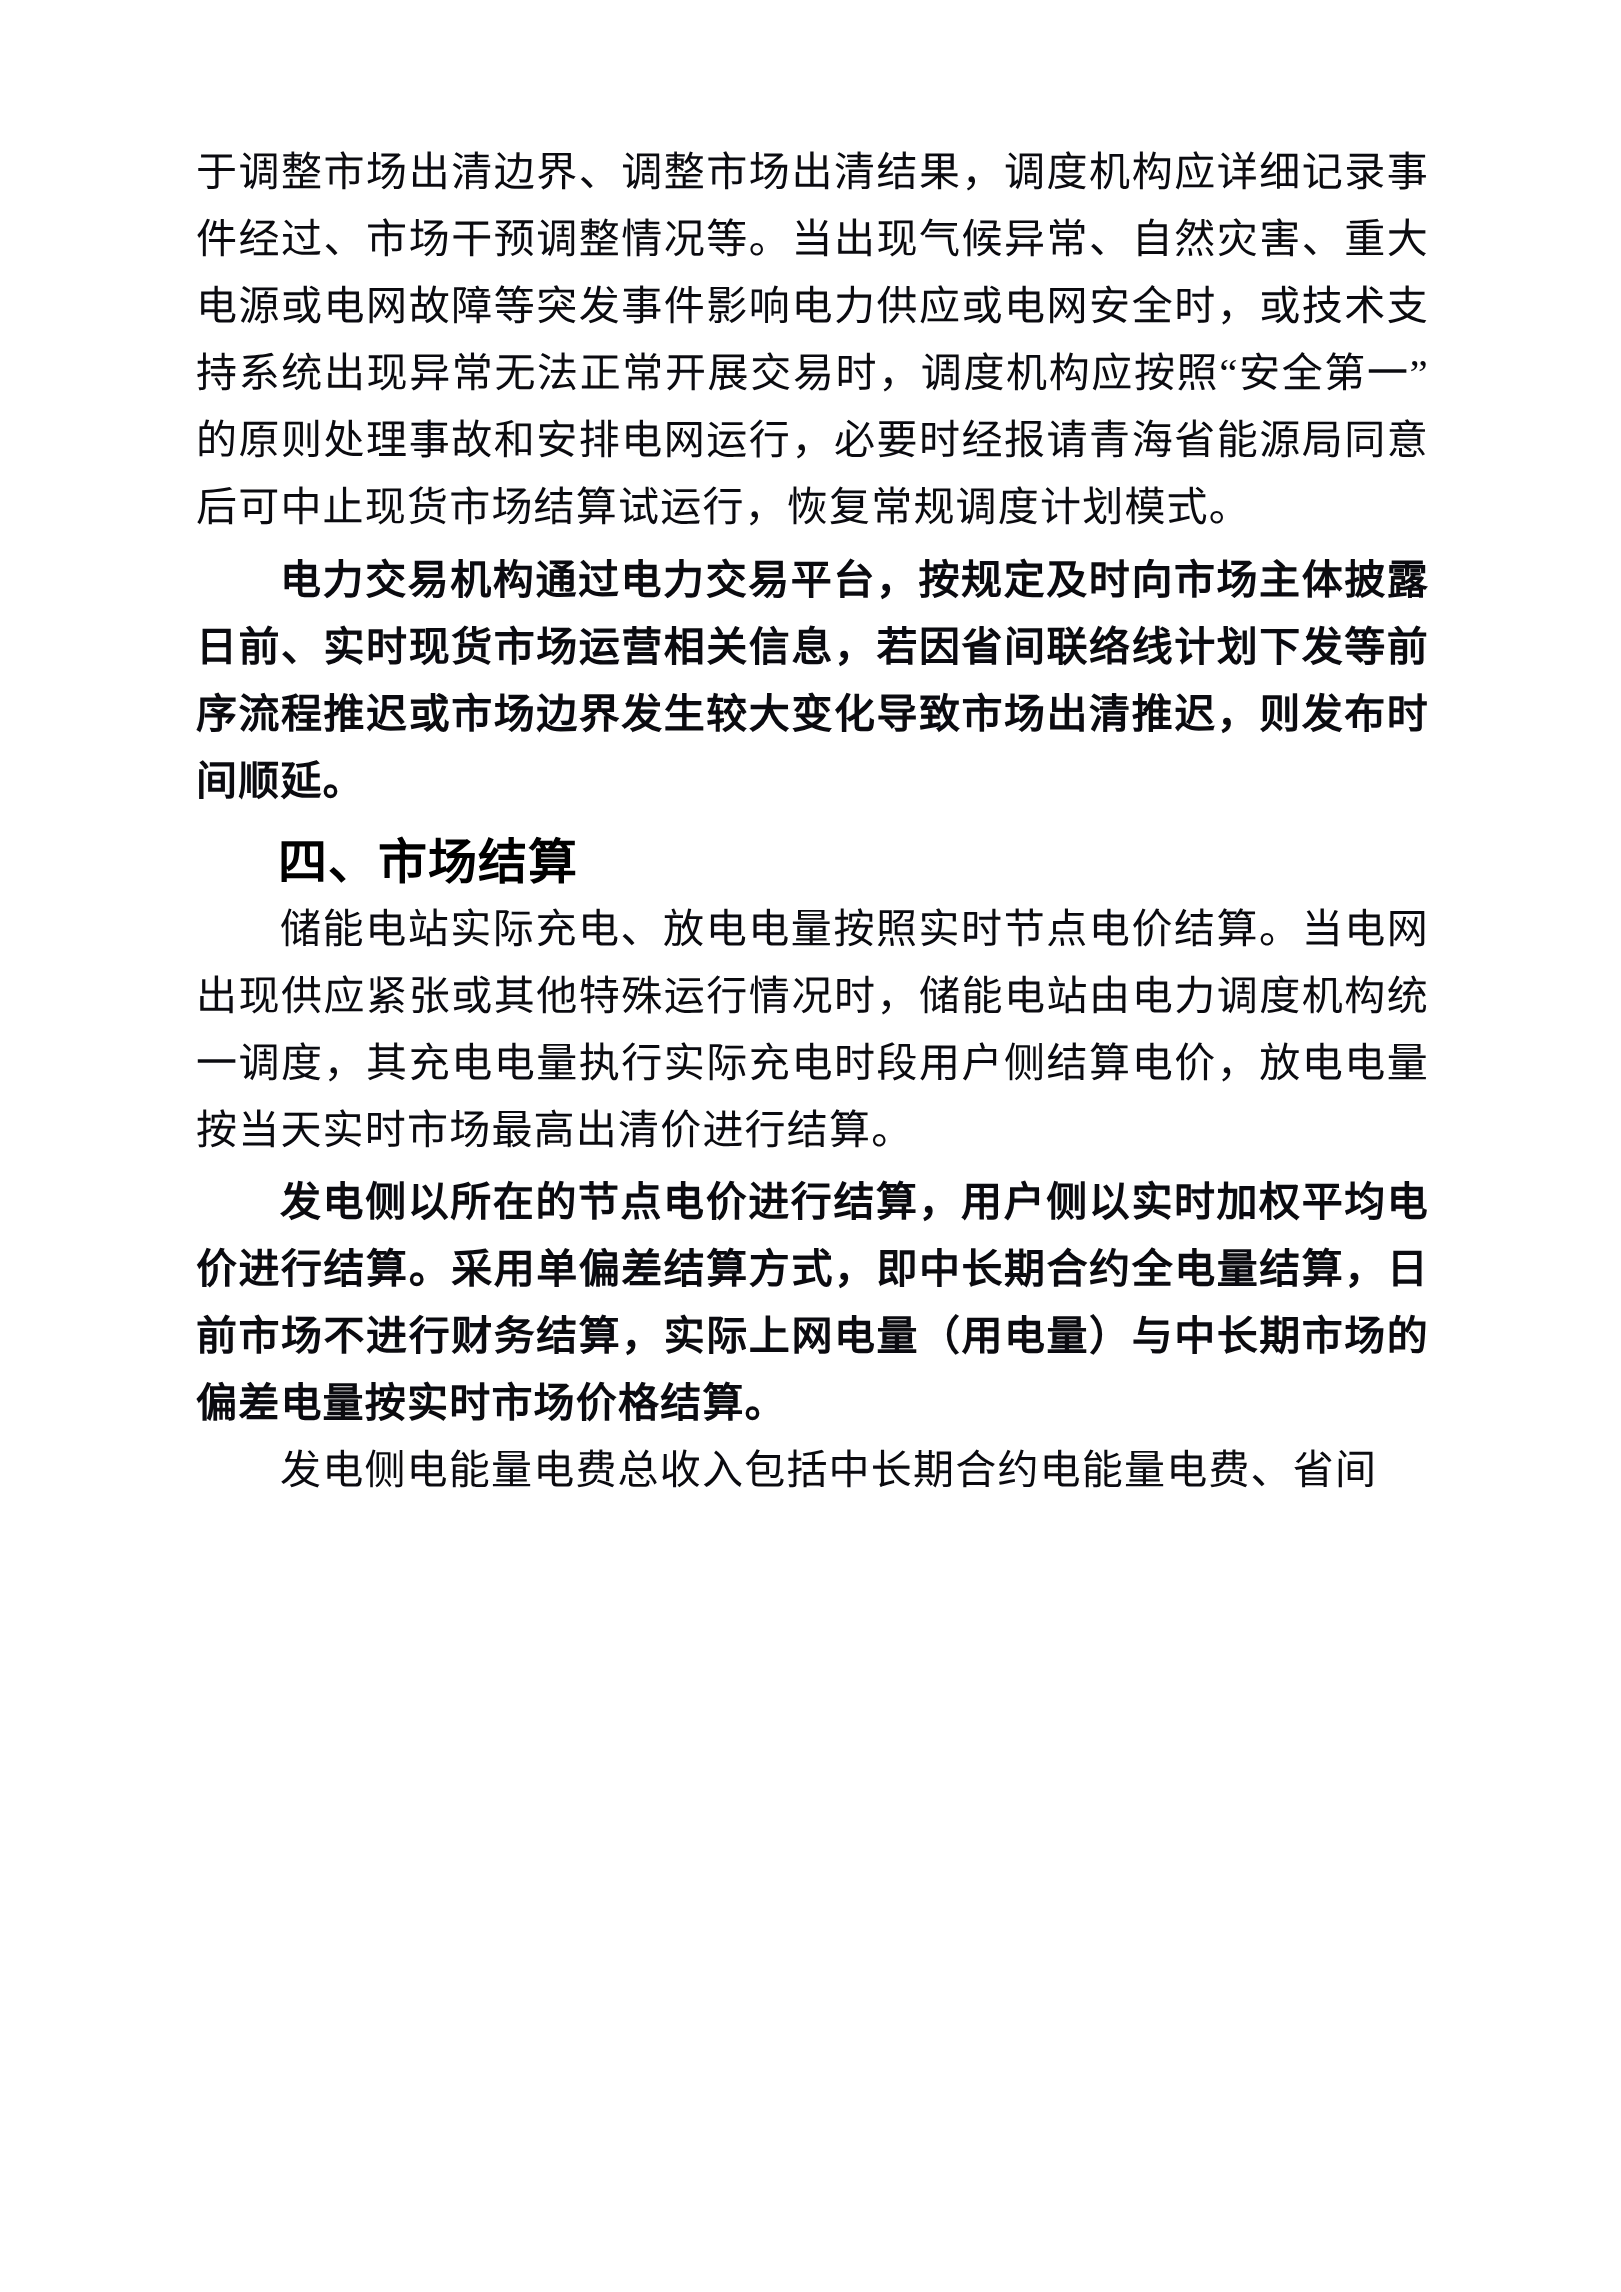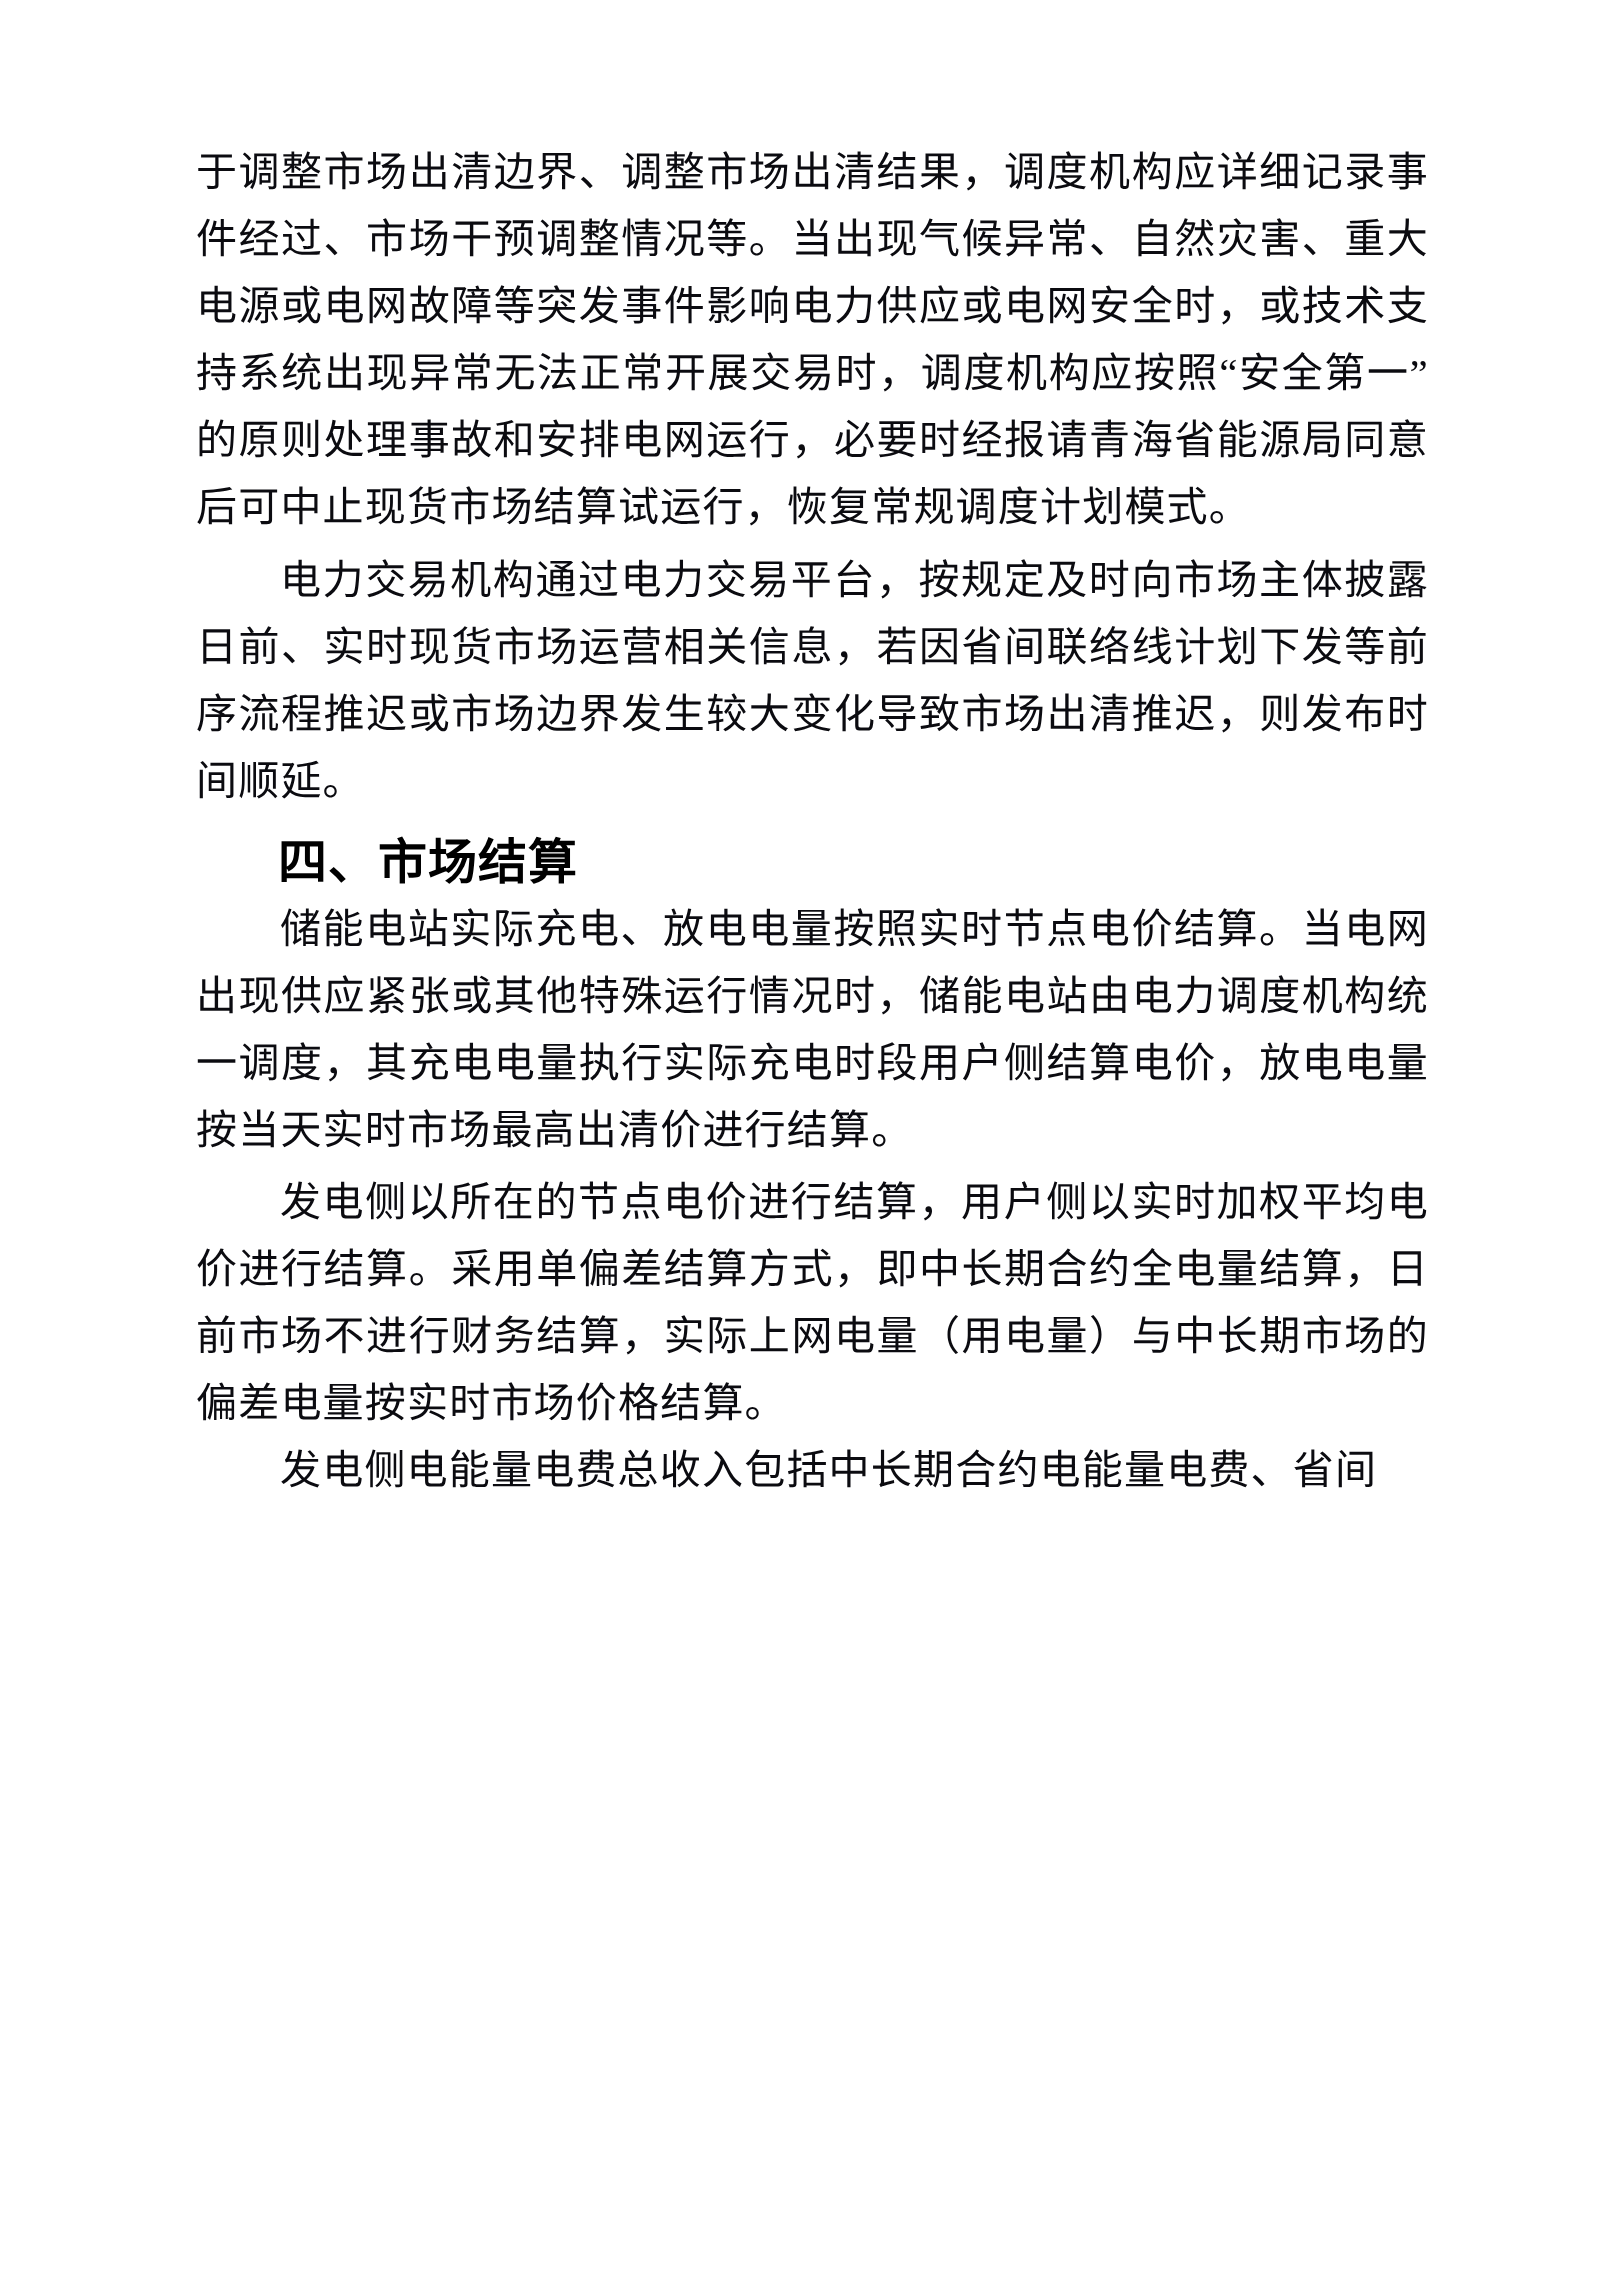--- a/index.html
+++ b/index.html
@@ -53,21 +53,21 @@
     text-indent: 82px;
     margin: 0;
     padding: 0;
     color: #000000;
   }
   .heading.sub {
     font-size: 40px;
   }
   
   .gap-before-heading { margin-top: 13.7px; }
-  .gap-after-heading { margin-top: 5.9px; }
+  .gap-after-heading { margin-top: 5.9px; font-weight: bold; }
   .page-number {
     position: absolute;
     left: 0;
     right: 0;
     top: 2152px;
     text-align: center;
     font-family: Liberation Serif, serif;
     font-size: 29px;
     line-height: 33px;
     color: #15151c;

